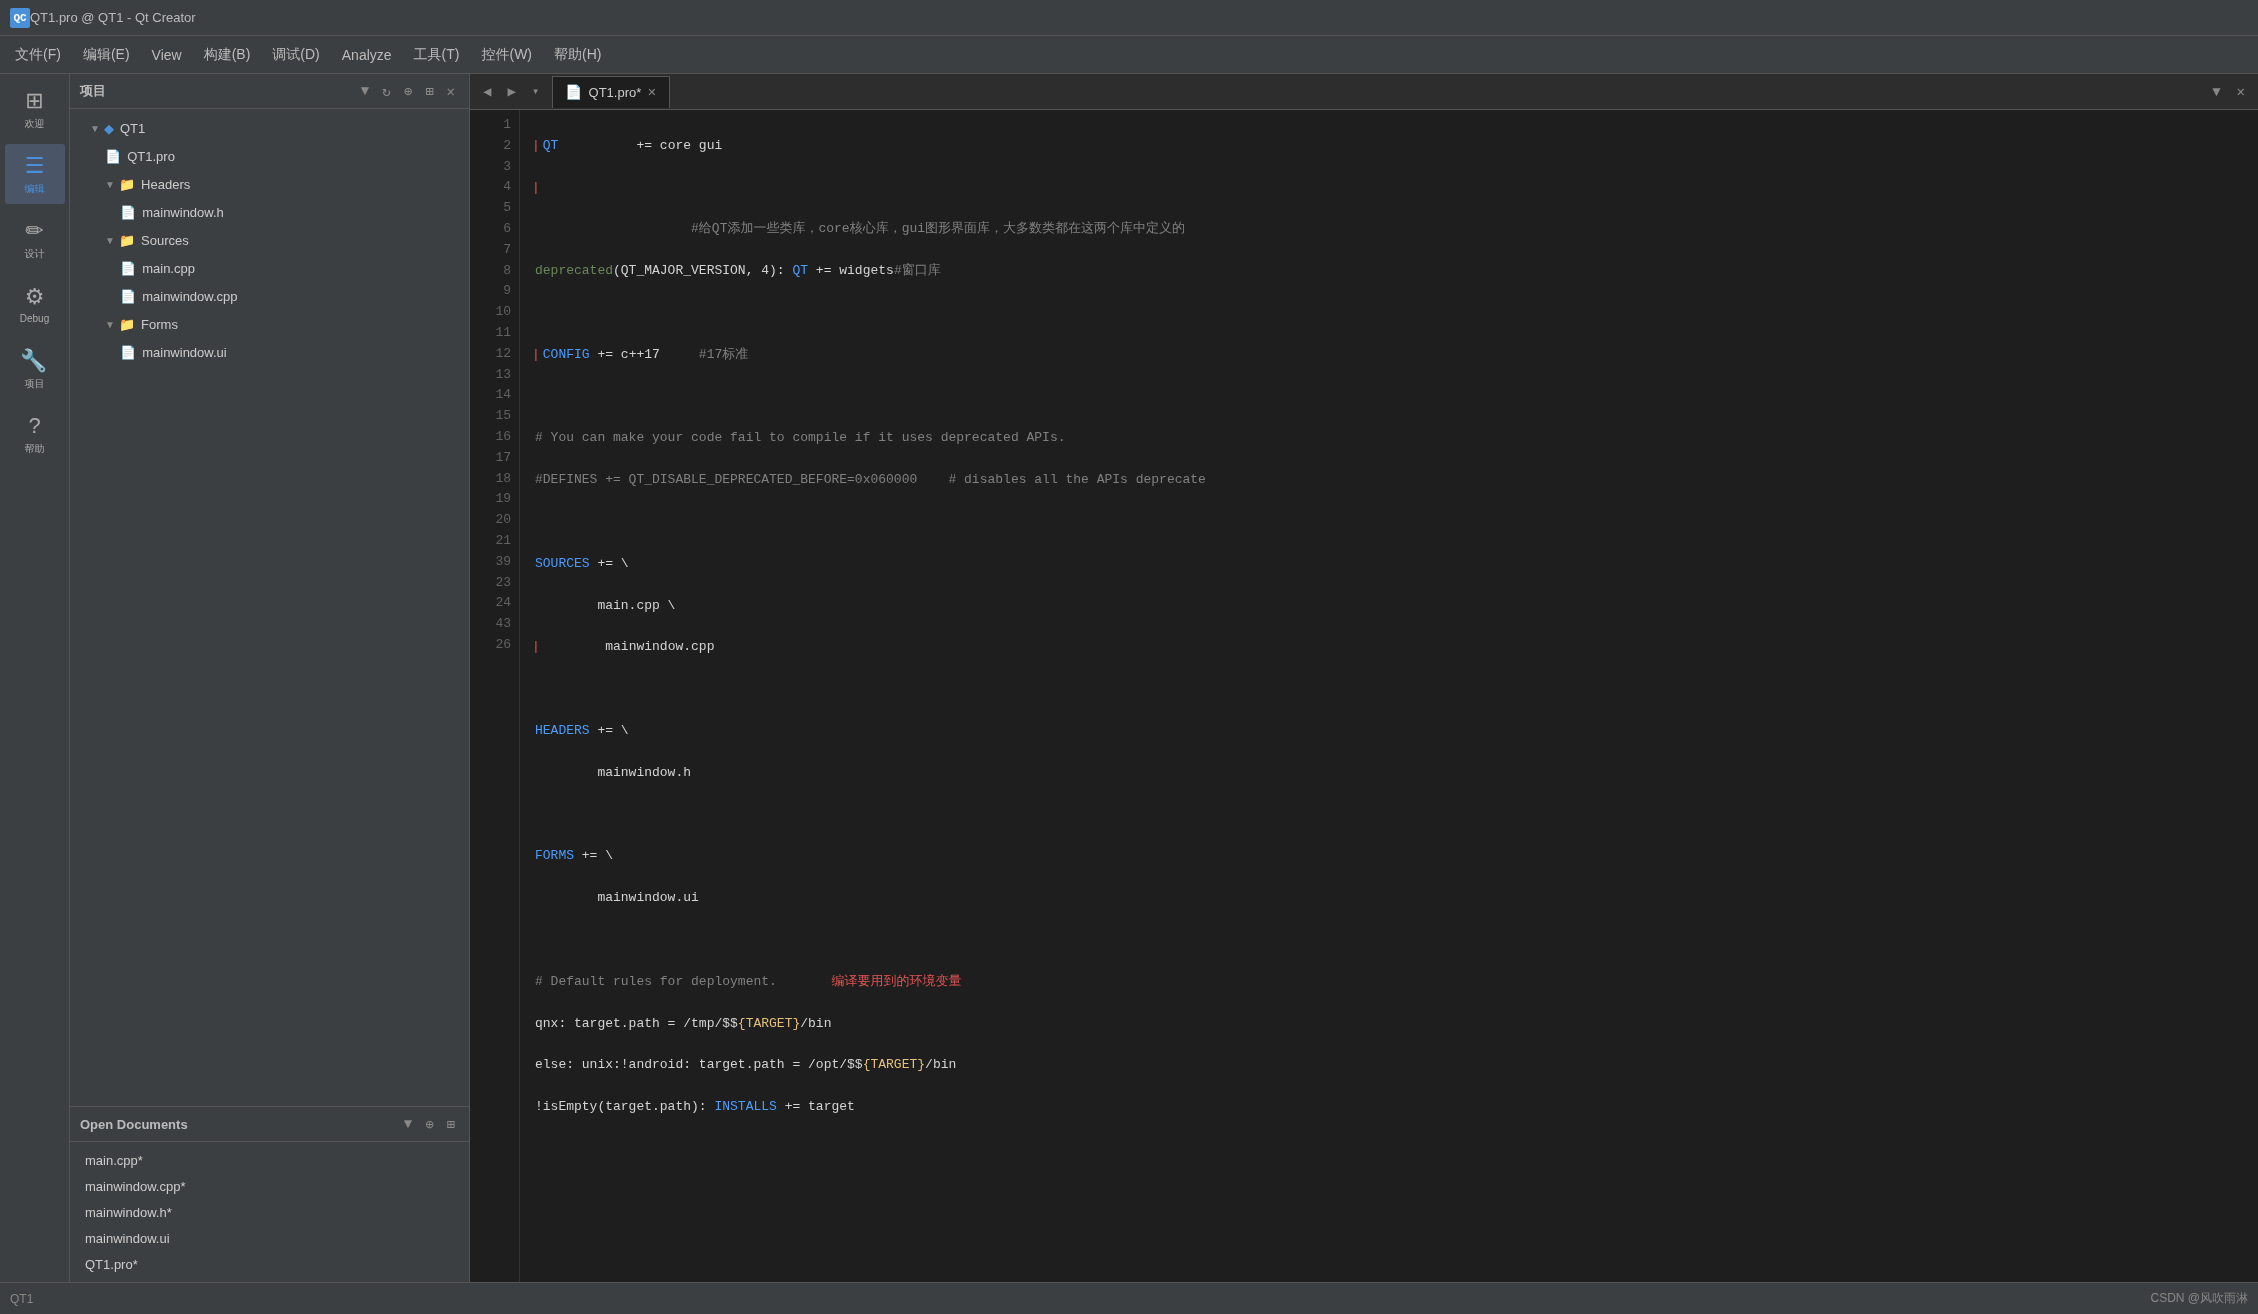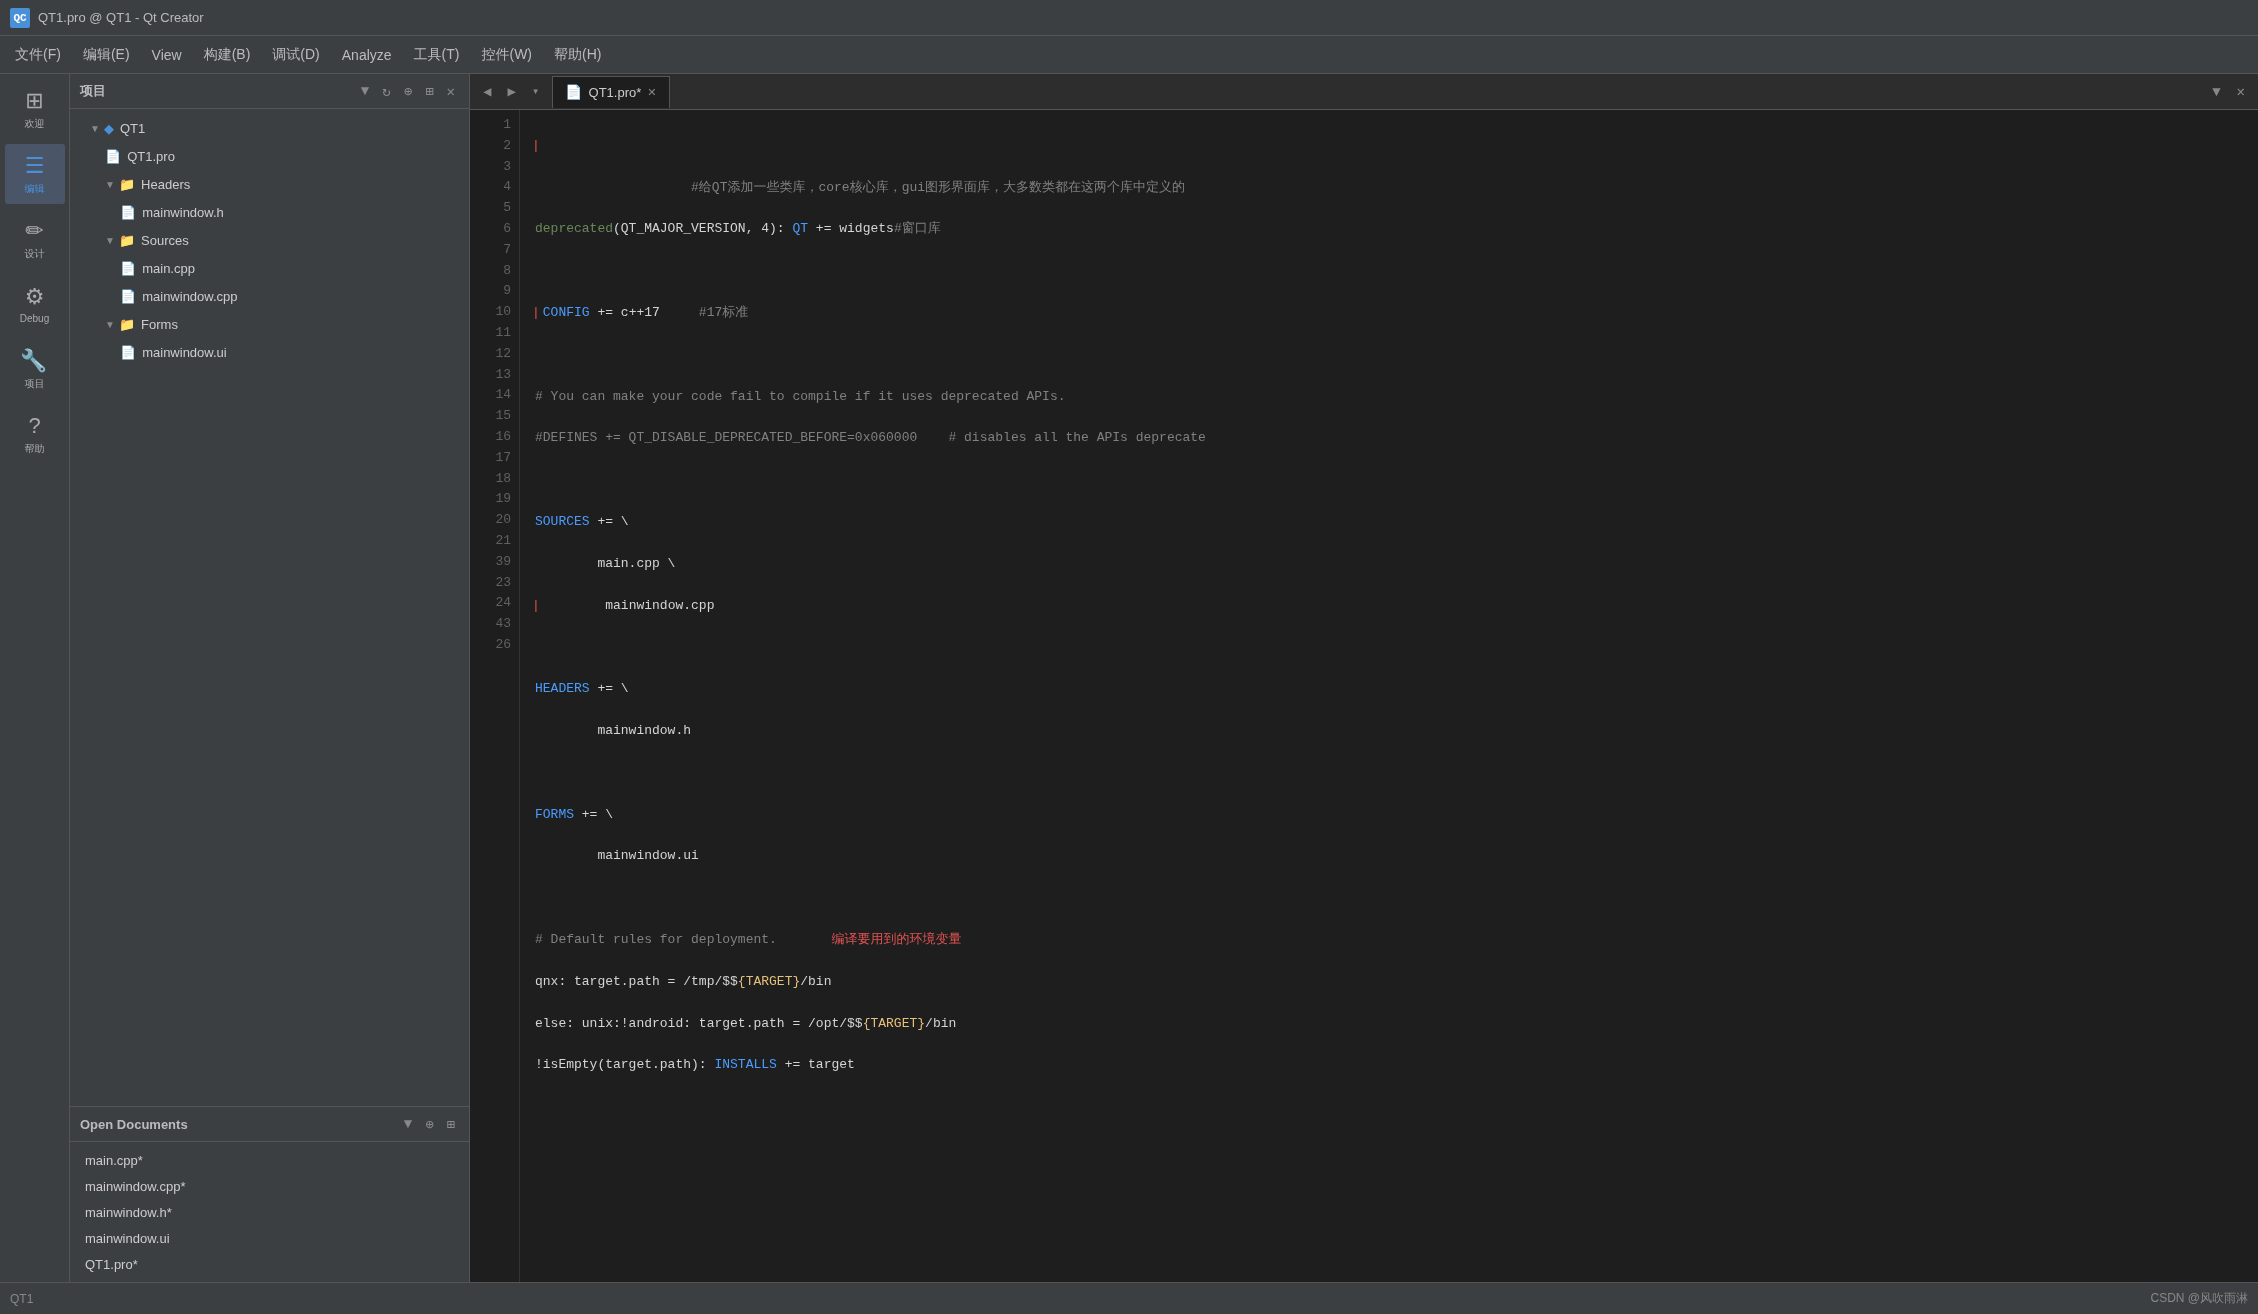--- a/index.html
+++ b/index.html
@@ -13,21 +13,20 @@
       font-size: 13px;
     }
 
     
     .title-bar {
       background: #3c3f41;
       height: 36px;
       display: flex;
       align-items: center;
       padding: 0 10px;
-      gap: 8px;
       border-bottom: 1px solid #555;
     }
     .title-bar-icon {
       width: 20px;
       height: 20px;
       background: #4a90d9;
       border-radius: 2px;
       display: flex;
       align-items: center;
       justify-content: center;
@@ -465,20 +464,21 @@
         <div>19</div>
         <div>20</div>
         <div>21</div>
         <div>39</div>
         <div>23</div>
         <div>24</div>
         <div>43</div>
         <div>26</div>
       </div>
       <div class="code-content">
+<span class="line"><span style="color:#e05252;position:relative;left:-3px;">|</span><span class="cyan">QT</span>          += core gui</span>
 <span class="line"><span style="color:#e05252;position:relative;left:-3px;">|</span></span>
 <span class="line">                    <span class="comment">#给QT添加一些类库，core核心库，gui图形界面库，大多数类都在这两个库中定义的</span></span>
 <span class="line"><span style="color:#6a8759;">deprecated</span>(QT_MAJOR_VERSION, 4): <span class="cyan">QT</span> += widgets<span class="comment">#窗口库</span></span>
 <span class="line"></span>
 <span class="line"><span style="color:#e05252;position:relative;left:-3px;">|</span><span class="cyan">CONFIG</span> += c++17     <span class="comment">#17标准</span></span>
 <span class="line"></span>
 <span class="line"><span class="comment"># You can make your code fail to compile if it uses deprecated APIs.</span></span>
 <span class="line"><span class="comment">#DEFINES += QT_DISABLE_DEPRECATED_BEFORE=0x060000    # disables all the APIs deprecate</span></span>
 <span class="line"></span>
 <span class="line"><span class="cyan">SOURCES</span> += \</span>

